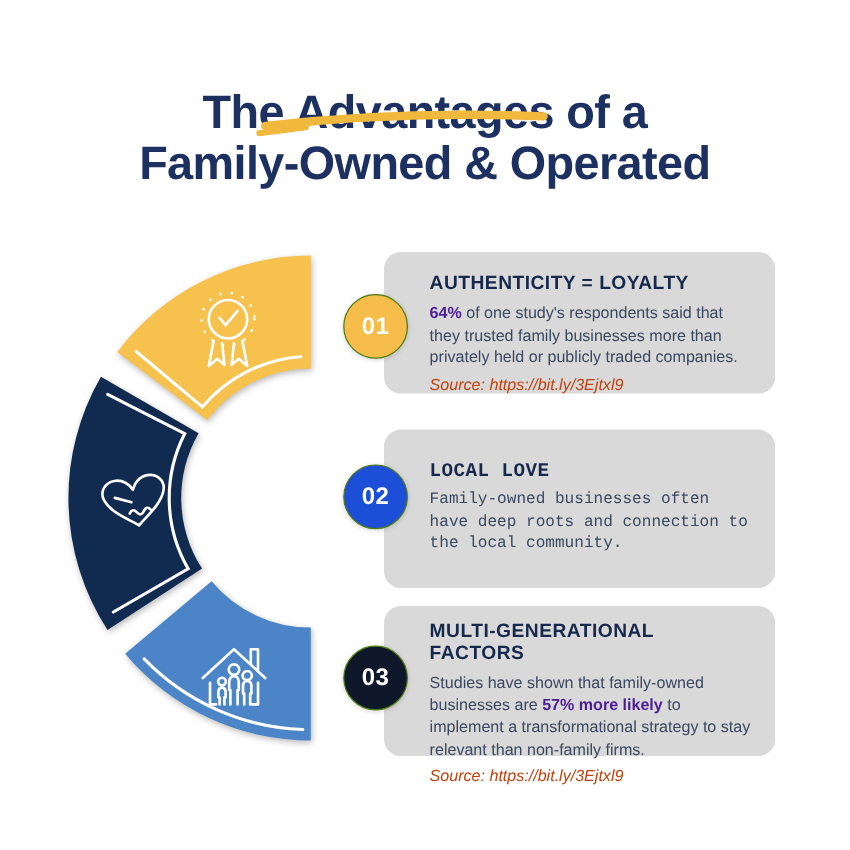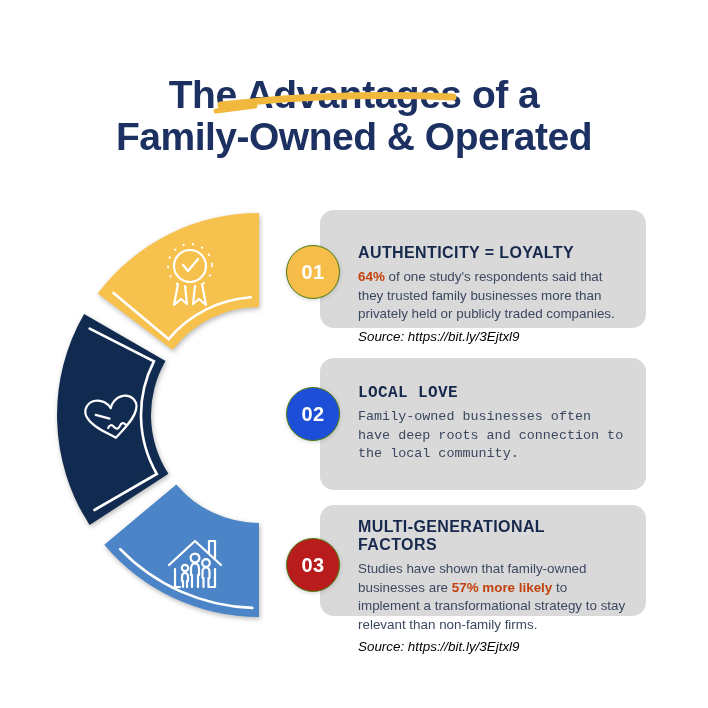--- a/index.html
+++ b/index.html
@@ -16,35 +16,35 @@
   .title .line{display:block;}
   .underline-svg{position:absolute;left:213px;top:90px;width:248px;height:24px;}
   
   .wheel-svg{position:absolute;left:40px;top:195px;width:280px;height:460px;}
   .wheel-svg path.seg{filter:drop-shadow(1px 2px 2.5px rgba(0,0,0,0.28));}
   .wheel-svg .inset{fill:none;stroke:#fff;stroke-width:2.6;stroke-linecap:round;}
   .wheel-svg .ic{fill:none;stroke:#fff;stroke-width:2.2;stroke-linecap:round;stroke-linejoin:round;}
   
   .card{
     position:absolute;left:320px;width:326px;background:#D9D9D9;border-radius:14px;
-    padding:34px 18px 10px 38px;box-sizing:border-box;
+    padding:18px 18px 10px 38px;box-sizing:border-box;
   }
   .card-1{top:210px;height:118px;}
   .card-2{top:358px;height:132px;padding-top:26px;font-family:Liberation Mono, monospace;}
-  .card-3{top:505px;height:111px;padding-top:13px;}
+  .card-3{top:505px;height:125px;padding-top:13px;}
   .card h2{
     margin:0 0 6px 0;font-size:16px;font-weight:700;letter-spacing:0.4px;
     color:#16294D;
   }
   .card .body{
     margin:0;font-size:13.4px;line-height:18.5px;color:#3C4860;
   }
-  .card .body b{color:#c2410c;}
+  .card .body b{color:#4c1d95;}
   .card .source{
-    margin:4px 0 0 0;font-size:13.4px;line-height:18px;font-style:italic;color:#000000;
+    margin:4px 0 0 0;font-size:13.4px;line-height:18px;font-style:italic;color:#c2410c;
   }
   
   .badge{
     position:absolute;left:286px;width:54px;height:54px;border-radius:50%;
     border:1px solid #4d7c0f;box-sizing:border-box;
     display:flex;align-items:center;justify-content:center;
     color:#fff;font-size:20px;font-weight:700;letter-spacing:0.5px;
     box-shadow:0 1px 4px rgba(0,0,0,0.18);
   }
   .badge-1{top:245px;}
@@ -126,17 +126,17 @@
   </div>
   <div class="badge badge-2" style="background-color: #1d4ed8;">
     <span>02</span>
   </div>
 
   <div class="card card-3">
     <h2>MULTI-GENERATIONAL FACTORS</h2>
     <p class="body"><span>Studies have shown that family-owned businesses are </span><b>57% more likely</b><span> to implement a transformational strategy to stay relevant than non-family firms.</span></p>
     <p class="source">Source: https://bit.ly/3Ejtxl9</p>
   </div>
-  <div class="badge badge-3" style="background-color: #b91c1c;">
+  <div class="badge badge-3" style="background-color: #0f172a;">
     <span>03</span>
   </div>
 
 </div>
 
 </body></html>

